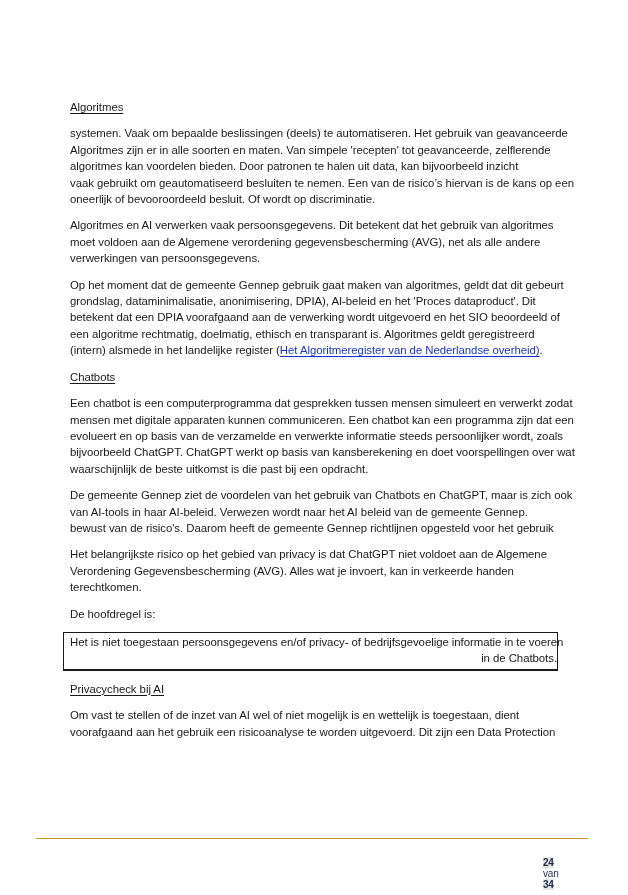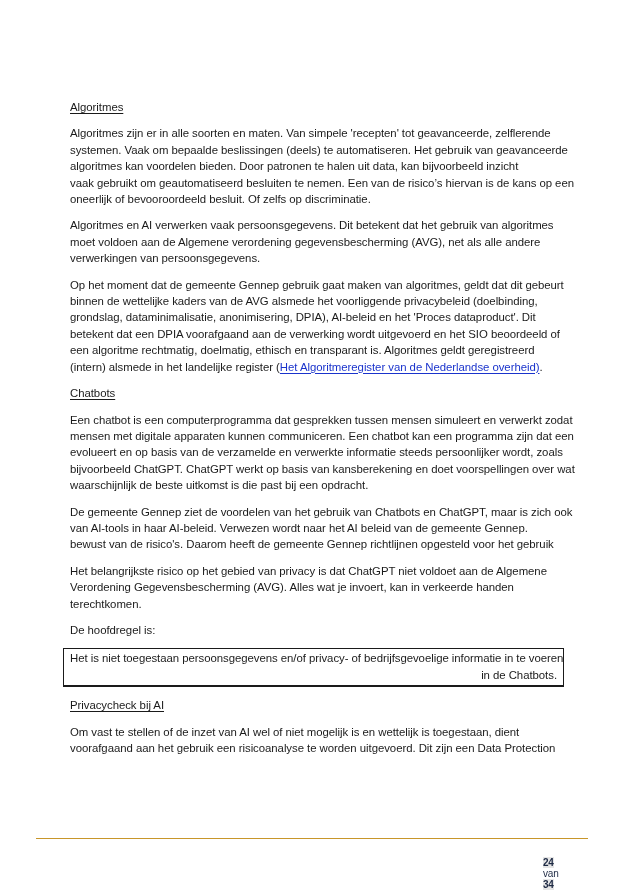--- a/index.html
+++ b/index.html
@@ -49,21 +49,21 @@
       color: #1a33cc;
       text-decoration: underline;
       text-underline-offset: 2px;
       cursor: pointer;
     }
     .callout {
       margin: 2px 0 10px -7px;
       width: 487px;
       border: 1px solid #1a1a1a;
       border-bottom-width: 2px;
-      padding: 1px 6px 2px 6px;
+      padding: 1px 0 2px 6px;
     }
     .footer-rule {
       position: absolute;
       left: 36px;
       top: 838px;
       width: 552px;
       height: 0;
       border-top: 1.5px solid #c8962a;
     }
     .page-number {
@@ -85,36 +85,35 @@
   </style>
 </head>
 <body>
 
 <div class="page">
   <div class="content">
 
     <div class="heading">Algoritmes</div>
 
     <div class="para">
+      <span class="line">systemen.  Vaak om bepaalde beslissingen (deels) te automatiseren. Het gebruik van geavanceerde</span>
       <span class="line">Algoritmes zijn er in alle soorten en maten. Van simpele 'recepten' tot geavanceerde, zelflerende</span>
-      <span class="line">systemen.  Vaak om bepaalde beslissingen (deels) te automatiseren. Het gebruik van geavanceerde</span>
       <span class="line">algoritmes kan voordelen bieden. Door patronen te halen uit data, kan bijvoorbeeld inzicht</span>
       <span class="line">vaak gebruikt om geautomatiseerd besluiten te nemen. Een van de risico’s hiervan is de kans op een</span>
-      <span class="line">oneerlijk of bevooroordeeld besluit. Of zelfs op discriminatie.</span>
+      <span class="line">oneerlijk of bevooroordeeld besluit. Of wordt op discriminatie.</span>
     </div>
 
     <div class="para">
       <span class="line">Algoritmes en AI verwerken vaak persoonsgegevens. Dit betekent dat het gebruik van algoritmes</span>
       <span class="line">moet voldoen aan de Algemene verordening gegevensbescherming (AVG), net als alle andere</span>
       <span class="line">verwerkingen van persoonsgegevens.</span>
     </div>
 
     <div class="para">
       <span class="line">Op het moment dat de gemeente Gennep gebruik gaat maken van algoritmes, geldt dat dit gebeurt</span>
-      <span class="line">binnen de wettelijke kaders van de AVG alsmede het voorliggende privacybeleid (doelbinding,</span>
       <span class="line">grondslag, dataminimalisatie, anonimisering, DPIA), AI-beleid en het 'Proces dataproduct'. Dit</span>
       <span class="line">betekent dat een DPIA voorafgaand aan de verwerking wordt uitgevoerd en het SIO beoordeeld of</span>
       <span class="line">een algoritme rechtmatig, doelmatig, ethisch en transparant is. Algoritmes geldt geregistreerd</span>
       <span class="line"><span>(intern) alsmede in het landelijke register (</span><a class="link">Het Algoritmeregister van de Nederlandse overheid)</a><span>.</span></span>
     </div>
 
     <div class="heading">Chatbots</div>
 
     <div class="para">
       <span class="line">Een chatbot is een computerprogramma dat gesprekken tussen mensen simuleert en verwerkt zodat</span>

